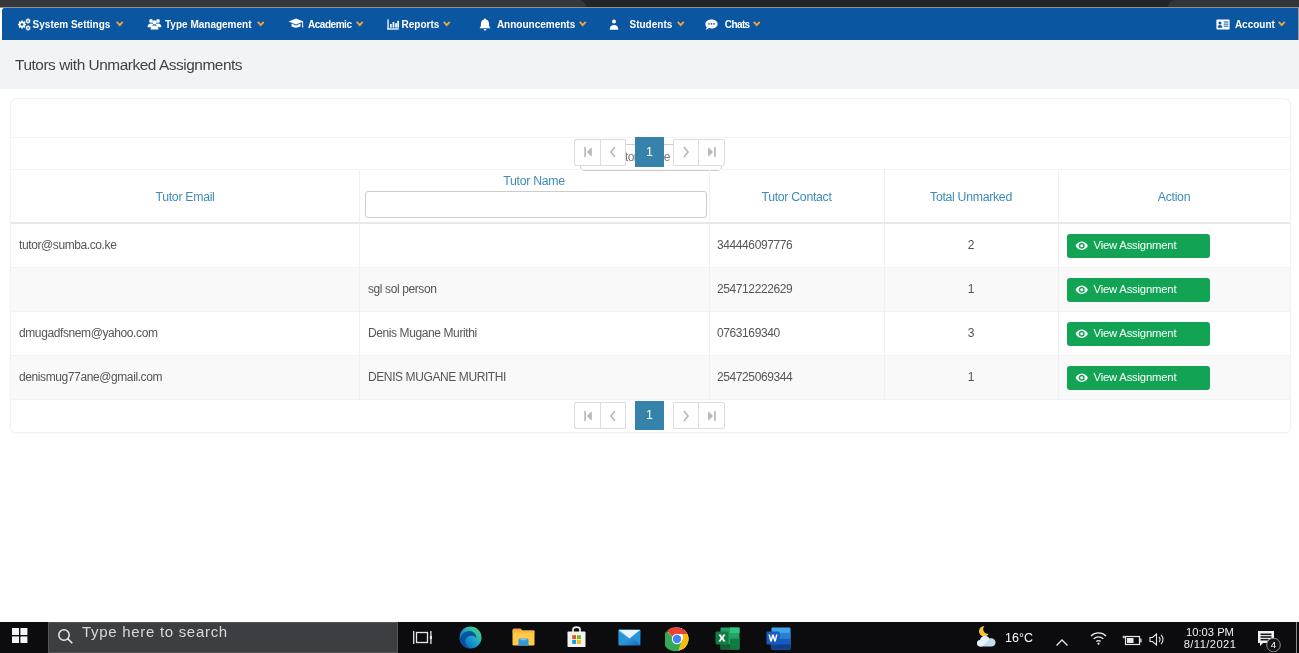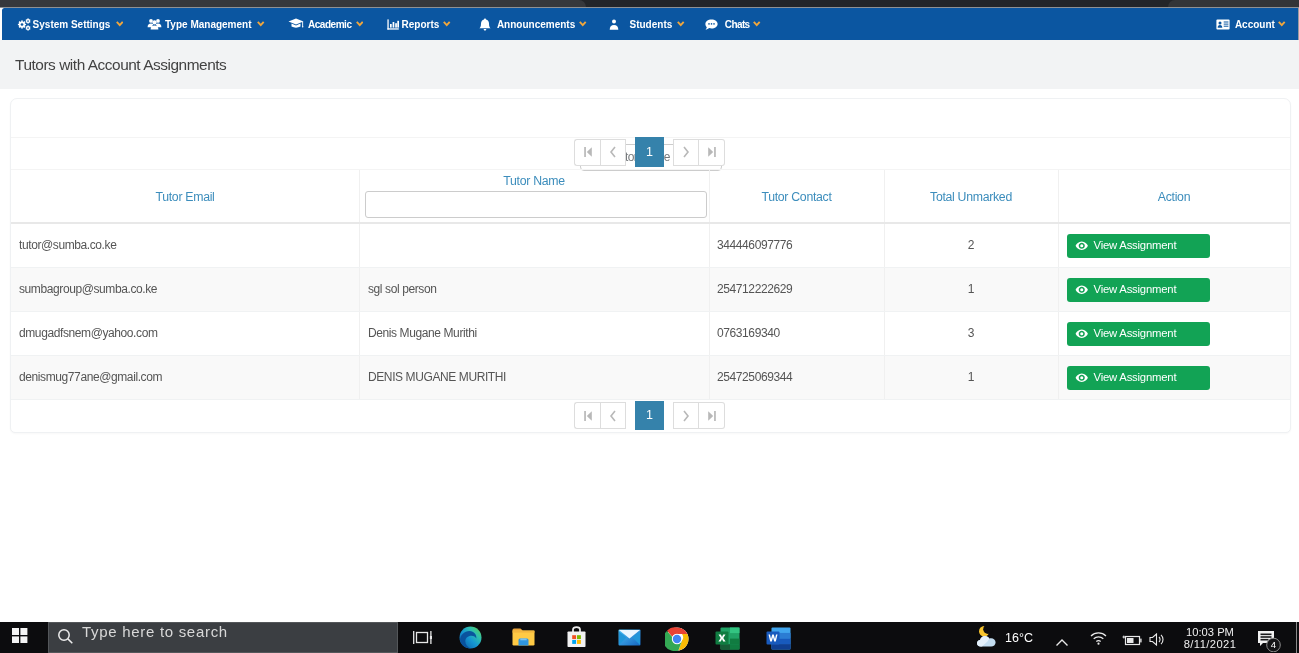--- a/index.html
+++ b/index.html
@@ -215,21 +215,21 @@
       </div>
   <div class="ni" style="left:1233.4px;top:12.3px;">Account</div>
   <div class="nico" style="left:1276.9px;top:13.3px">
         <svg width="7.5" height="5.5" viewBox="0 0 7.5 5.5">
           <path d="M0.8 0.8 L3.75 4.1 L6.7 0.8" fill="none" stroke="#f0a63c" stroke-width="1.9"></path>
         </svg>
       </div>
     </div>
     <div id="navr"></div>
   <div id="phead">
-      <div class="title">Tutors with Account Assignments</div>
+      <div class="title">Tutors with Unmarked Assignments</div>
     </div>
 
   <div id="card">
     <input id="tutor-search" placeholder="Enter Tutor Name" style="">
     <div class="hdiv" style="top:37.5px"></div>
     <div class="pager" id="pager-top">
   <div class="pbtn" style="left:563.3px;top:39.5px;width:26px;height:27px;border-right:none;border-top-left-radius:3px;border-bottom-left-radius:3px">
           <svg width="10" height="12" viewBox="0 0 10 12">
             <rect x="1.2" y="1" width="1.7" height="10" fill="#b8b8b8"></rect>
             <path d="M8.8 1.2 L3.8 6 L8.8 10.8 Z" fill="#b8b8b8"></path>
@@ -283,21 +283,20 @@
   <div class="cell" style="left:873px;width:174px;justify-content:center">2</div>
   <div class="btn"><svg width="13.5" height="9.5" viewBox="0 0 13.5 9.5" style="margin:0 5px 0 8.5px">
                 <path d="M6.75 0.6 C3.6 0.6 1.4 2.9 0.6 4.75 C1.4 6.6 3.6 8.9 6.75 8.9 C9.9 8.9 12.1 6.6 12.9 4.75 C12.1 2.9 9.9 0.6 6.75 0.6 Z M6.75 7.8 C5.05 7.8 3.7 6.45 3.7 4.75 C3.7 3.05 5.05 1.7 6.75 1.7 C8.45 1.7 9.8 3.05 9.8 4.75 C9.8 6.45 8.45 7.8 6.75 7.8 Z M6.75 3.2 A1.55 1.55 0 1 0 6.75 6.3 A1.55 1.55 0 0 0 6.75 3.2 Z" fill="#fff"></path>
               </svg>View Assignment</div>
   <div class="vline" style="left:348px"></div>
   <div class="vline" style="left:698px"></div>
   <div class="vline" style="left:873px"></div>
   <div class="vline" style="left:1047px"></div>
 </div>
           <div class="row alt" style="top:99px">
-  <div class="cell" style="left:8px">sumbagroup@sumba.co.ke</div>
   <div class="cell" style="left:357px">sgl sol person</div>
   <div class="cell" style="left:706px">254712222629</div>
   <div class="cell" style="left:873px;width:174px;justify-content:center">1</div>
   <div class="btn"><svg width="13.5" height="9.5" viewBox="0 0 13.5 9.5" style="margin:0 5px 0 8.5px">
                 <path d="M6.75 0.6 C3.6 0.6 1.4 2.9 0.6 4.75 C1.4 6.6 3.6 8.9 6.75 8.9 C9.9 8.9 12.1 6.6 12.9 4.75 C12.1 2.9 9.9 0.6 6.75 0.6 Z M6.75 7.8 C5.05 7.8 3.7 6.45 3.7 4.75 C3.7 3.05 5.05 1.7 6.75 1.7 C8.45 1.7 9.8 3.05 9.8 4.75 C9.8 6.45 8.45 7.8 6.75 7.8 Z M6.75 3.2 A1.55 1.55 0 1 0 6.75 6.3 A1.55 1.55 0 0 0 6.75 3.2 Z" fill="#fff"></path>
               </svg>View Assignment</div>
   <div class="vline" style="left:348px"></div>
   <div class="vline" style="left:698px"></div>
   <div class="vline" style="left:873px"></div>
   <div class="vline" style="left:1047px"></div>

